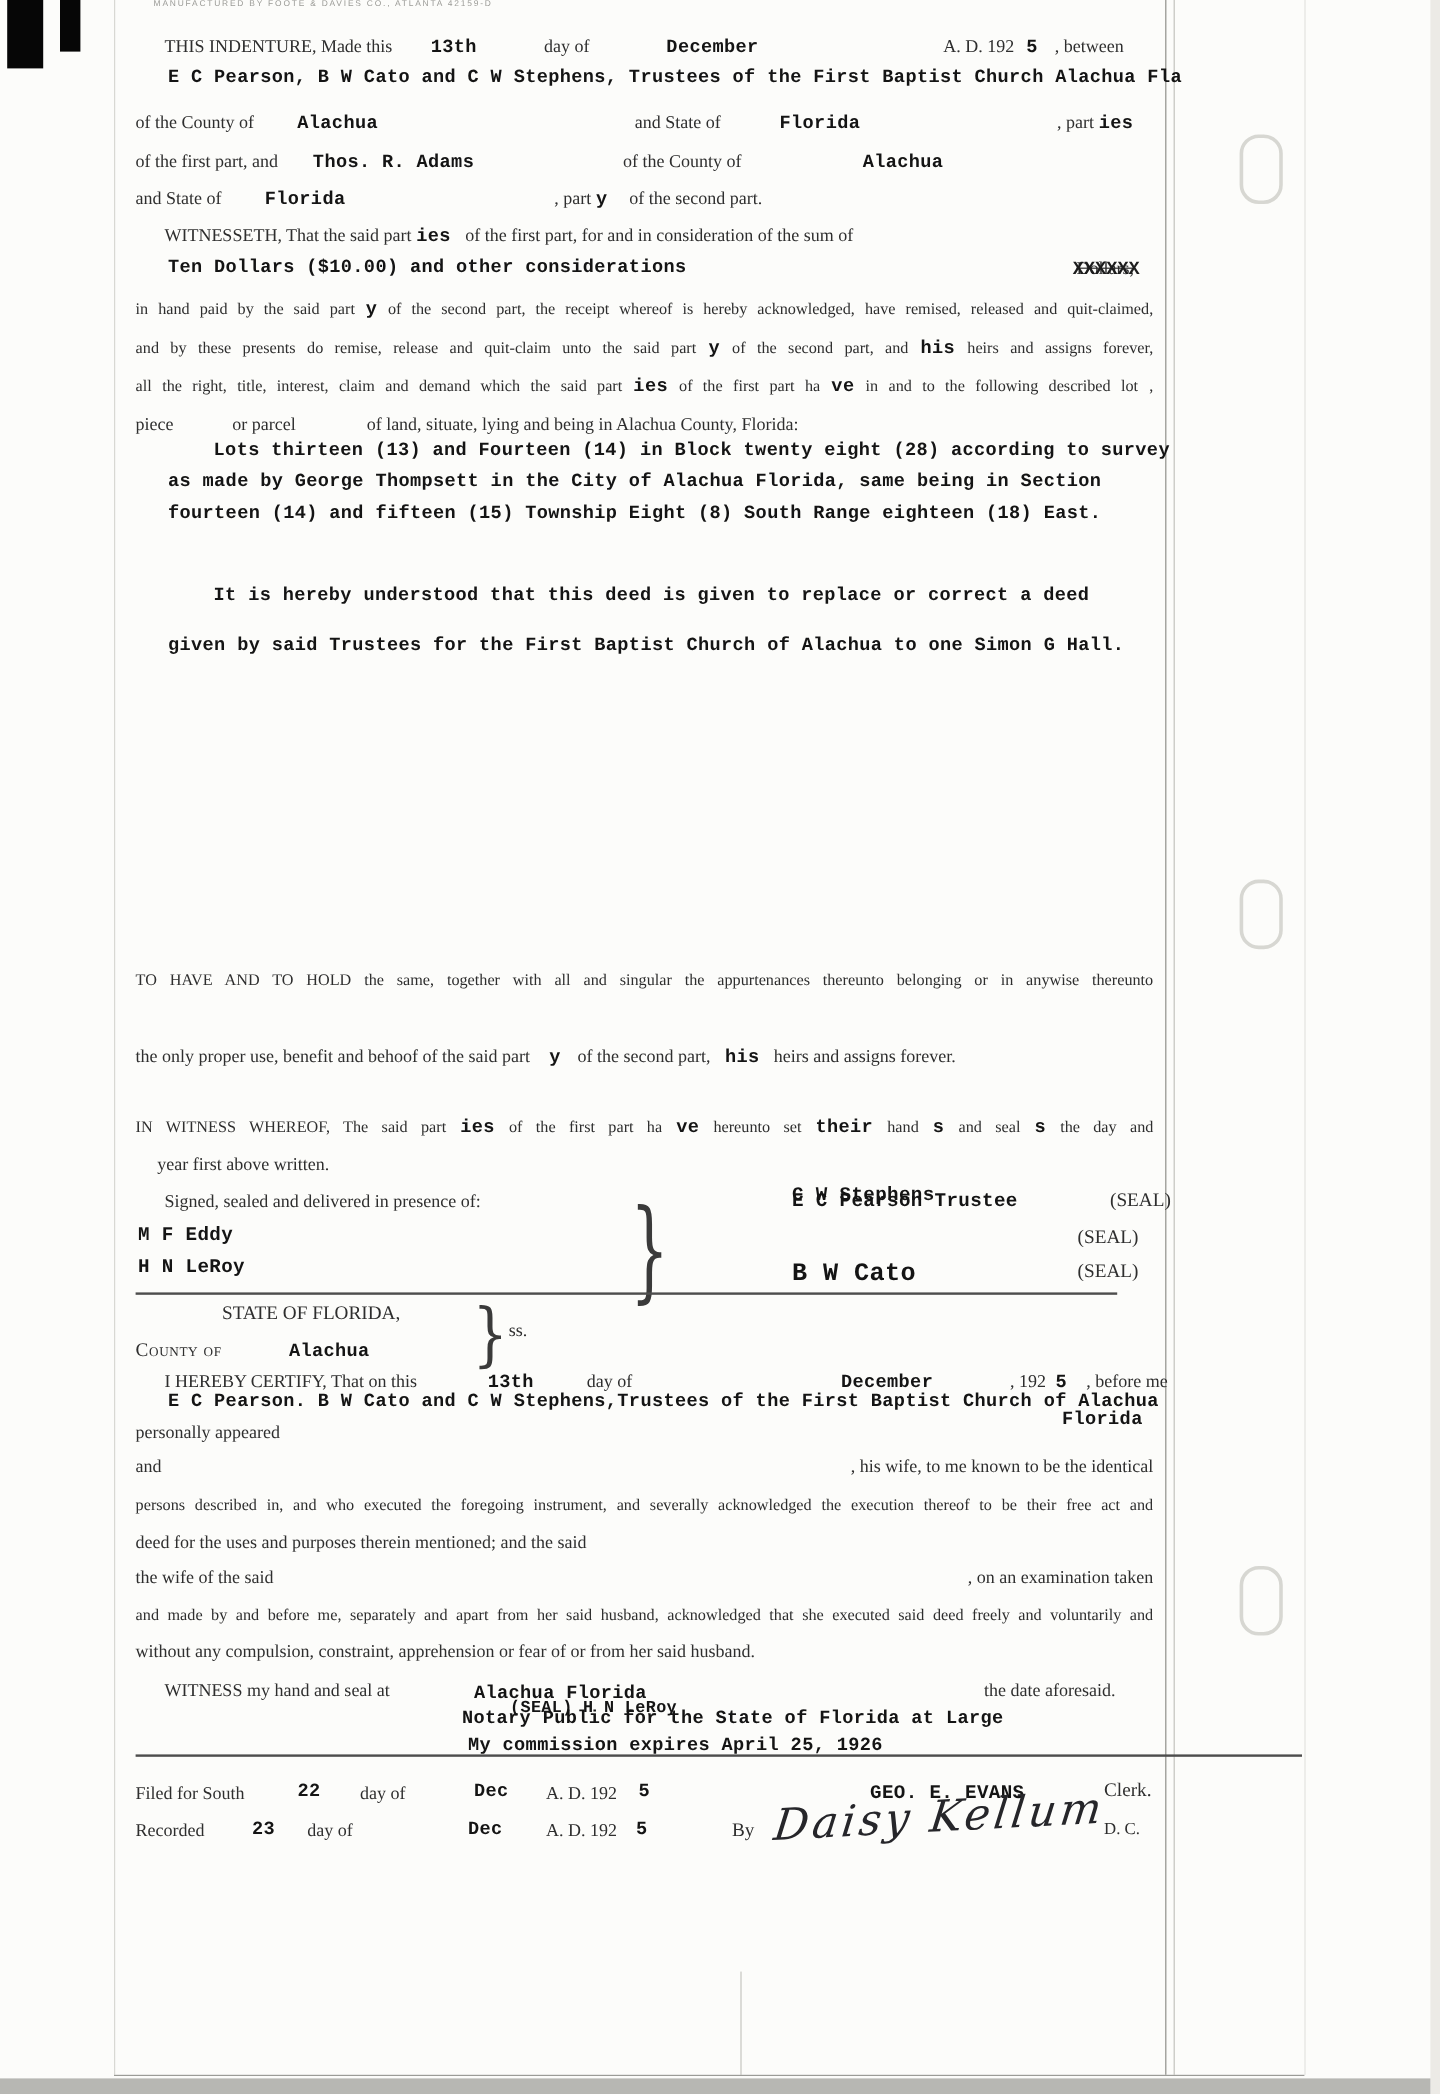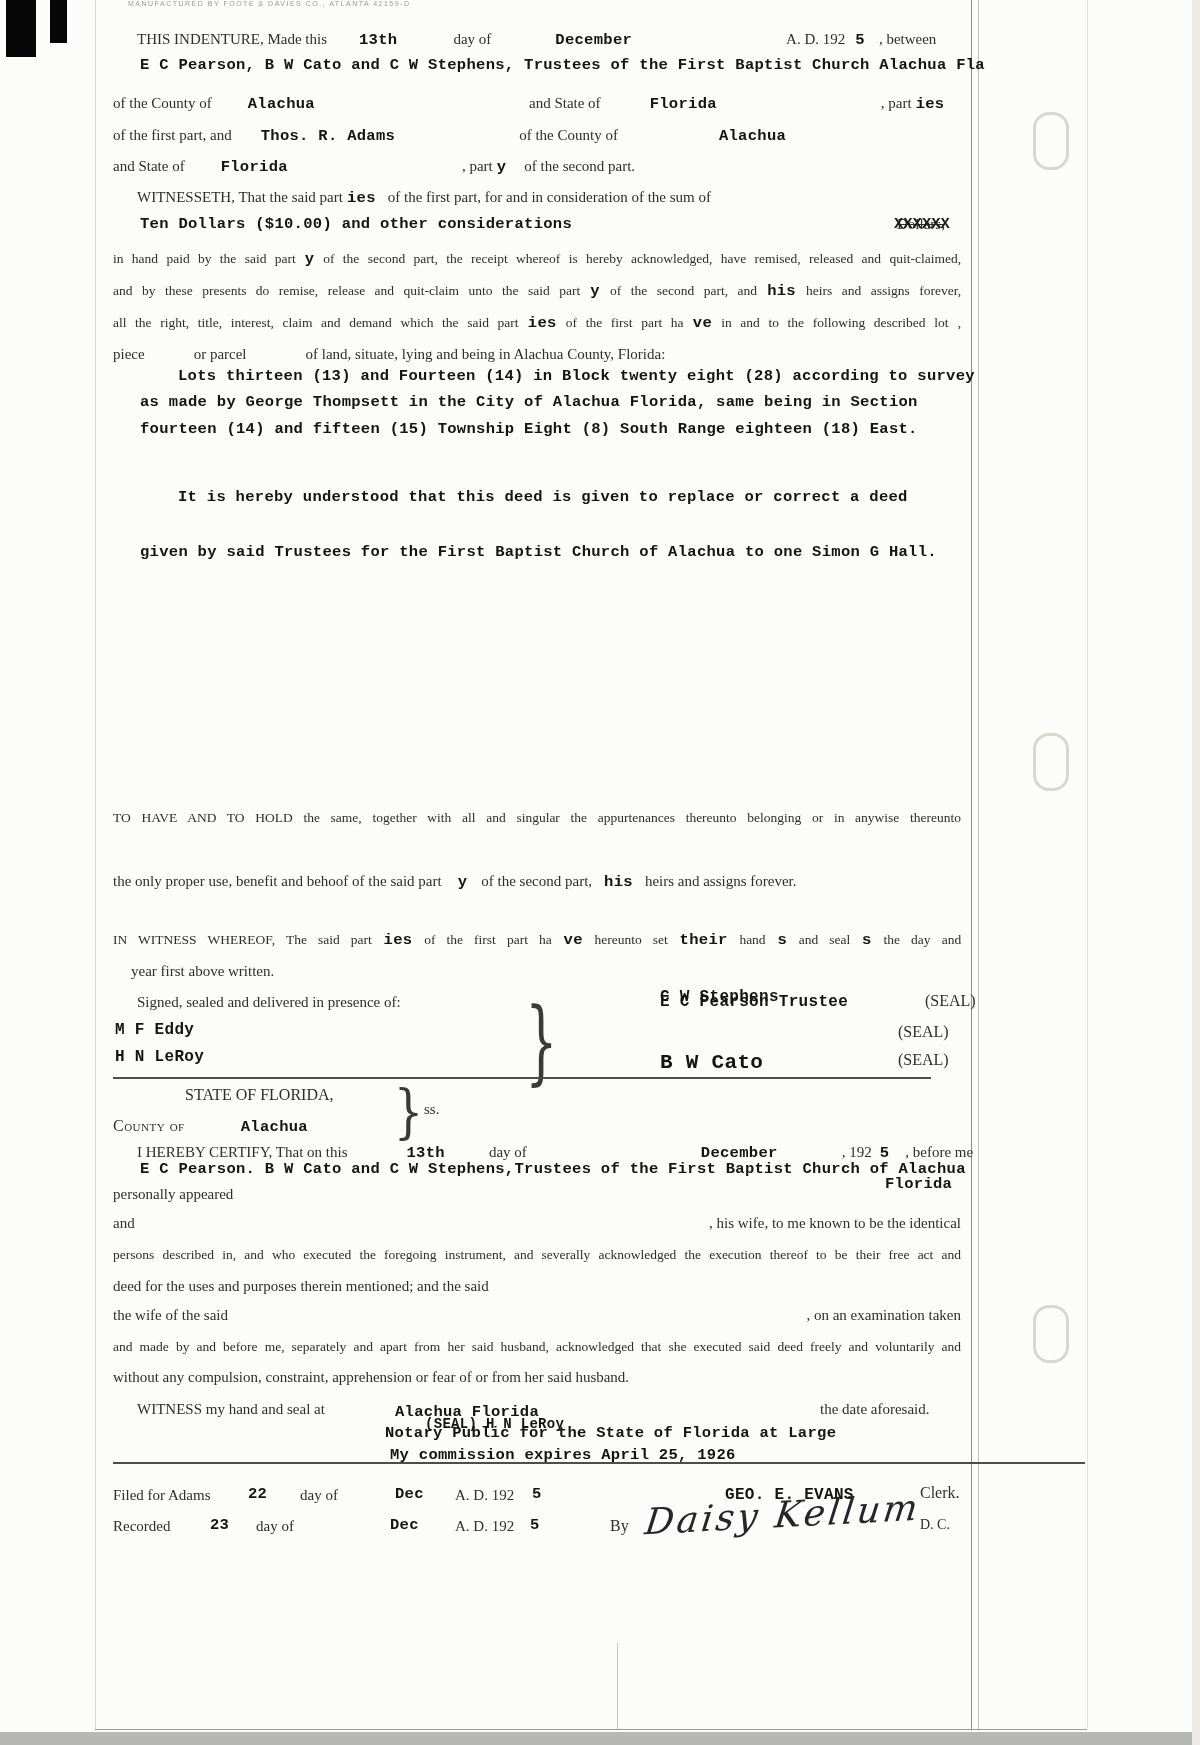--- a/index.html
+++ b/index.html
@@ -125,21 +125,21 @@
   </div>
   <div class="line" style="top:392px;left:140px;">
     <span class="t">as made by George Thompsett in the City of Alachua Florida, same being in Section</span>
   </div>
   <div class="line" style="top:419px;left:140px;">
     <span class="t">fourteen (14) and fifteen (15) Township Eight (8) South Range eighteen (18) East.</span>
   </div>
   <div class="line" style="top:487px;left:178px;">
     <span class="t">It is hereby understood that this deed is given to replace or correct a deed</span>
   </div>
-  <div class="line" style="top:542px;left:140px;">
+  <div class="line" style="top:529px;left:140px;">
     <span class="t">given by said Trustees for the First Baptist Church of Alachua to one Simon G Hall.</span>
   </div>
 
   <div class="line just" style="top:808px;left:113px;">
     <span class="p">TO HAVE AND TO HOLD the same, together with all and singular the appurtenances thereunto belonging or in anywise thereunto</span>
   </div>
   <div class="line" style="top:872px;left:113px;">
     <span class="p">the only proper use, benefit and behoof of the said part</span>
     <span class="t" style="margin-left:12px;">y</span>
     <span class="p" style="margin-left:10px;">of the second part,</span>
@@ -260,21 +260,21 @@
   <div class="line" style="top:1423px;left:385px;">
     <span class="t">Notary Public for the State of Florida at Large</span>
   </div>
   <div class="line" style="top:1445px;left:390px;">
     <span class="t">My commission expires April 25, 1926</span>
   </div>
 
   <div class="rule" style="top:1462px;left:113px;width:972px;"></div>
 
   <div class="line" style="top:1486px;left:113px;">
-    <span class="p">Filed for Adams</span>
+    <span class="p">Filed for South</span>
   </div>
   <div class="line" style="top:1484px;left:248px;">
     <span class="t">22</span>
   </div>
   <div class="line" style="top:1486px;left:300px;">
     <span class="p">day of</span>
   </div>
   <div class="line" style="top:1484px;left:395px;">
     <span class="t">Dec</span>
   </div>

